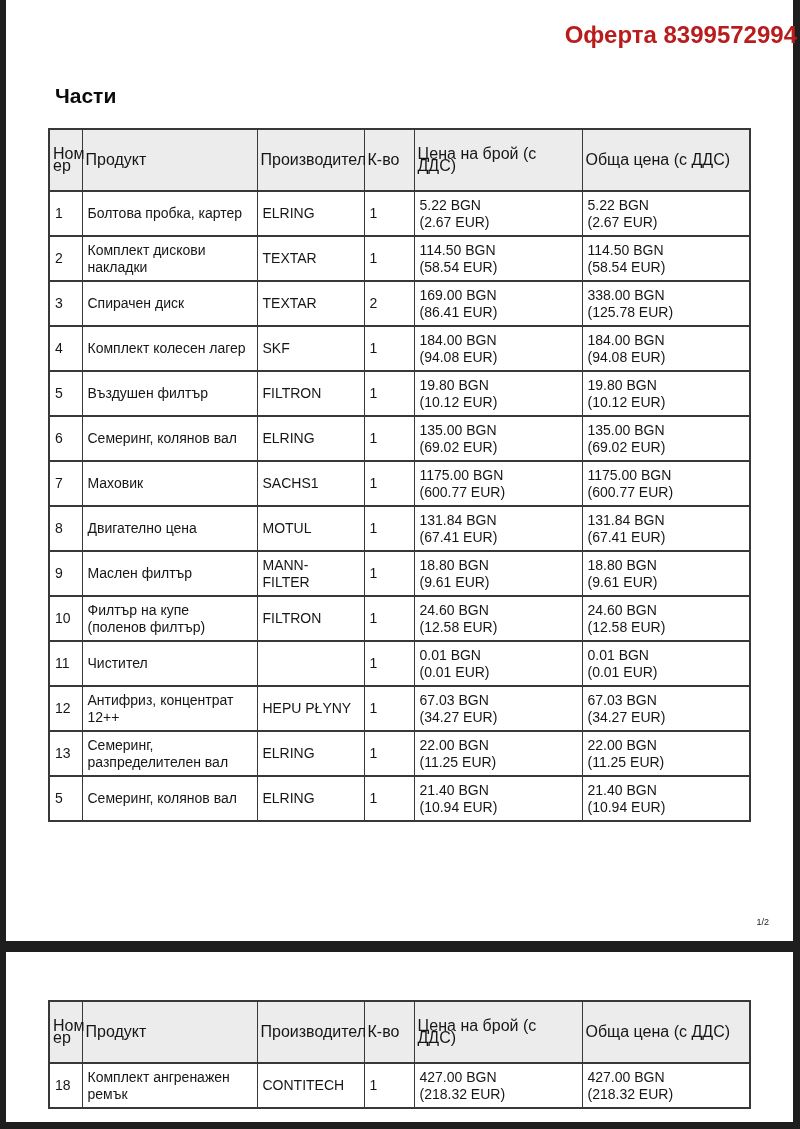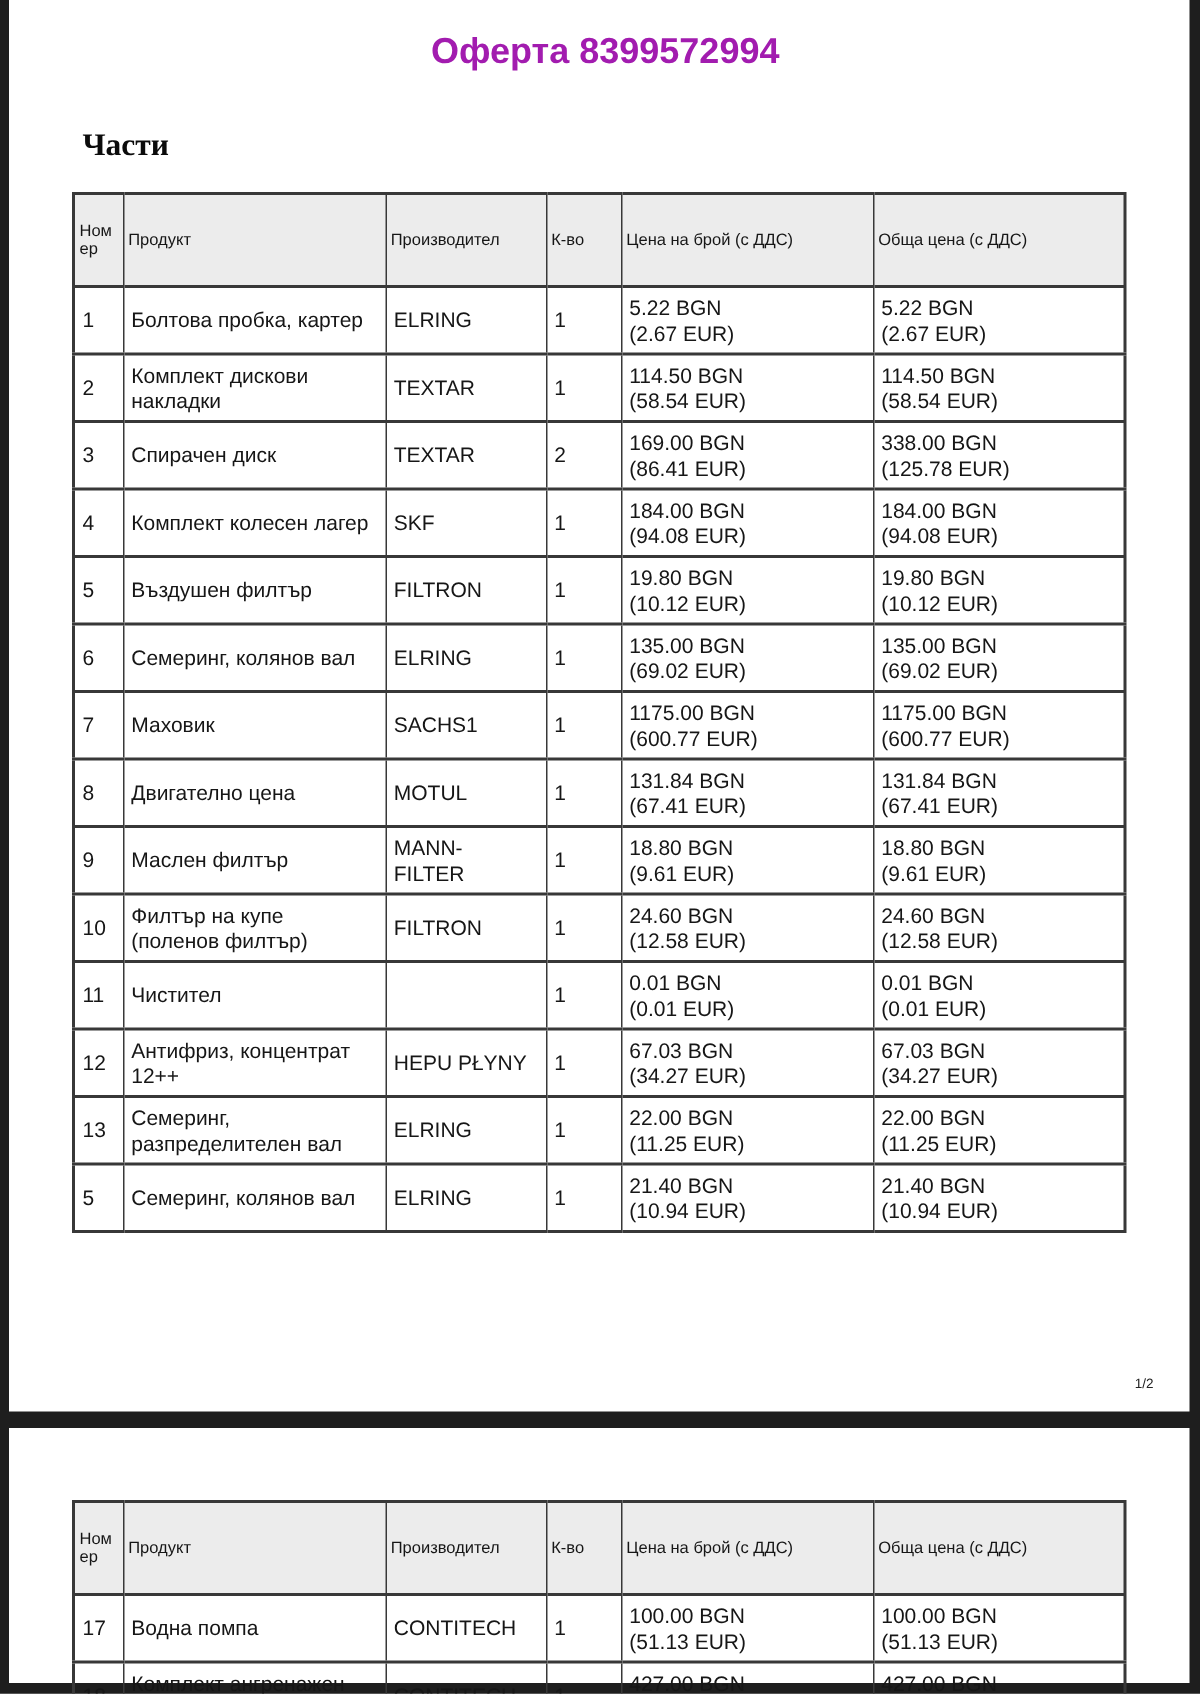--- a/index.html
+++ b/index.html
@@ -18,26 +18,26 @@
   .page {
     position: absolute;
     left: 6px; width: 787px;
     background: #ffffff;
   }
   .page-1 { top: 0; height: 941px; }
   .page-2 { top: 952px; height: 170px; }
 
   .doc-title {
     position: absolute; top: 21px; left: 4px; width: 100%;
-    margin: 0; text-align: center;
-    font-size: 24px; font-weight: 700; color: #a21caf;
+    margin: 0; text-align: right;
+    font-size: 24px; font-weight: 700; color: #b91c1c;
   }
   .section-heading {
     position: absolute; top: 84px; left: 49px;
-    margin: 0; font-size: 21px; font-weight: 700; color: #0b0b0b; font-family: Liberation Serif, serif;
+    margin: 0; font-size: 21px; font-weight: 700; color: #0b0b0b;
   }
 
   table.parts-table {
     position: absolute; left: 42px;
     width: 701px;
     border-collapse: collapse;
     table-layout: fixed;
     border: 2px solid #383838;
   }
   .table-p1 { top: 128px; }
@@ -49,21 +49,21 @@
   col.col-qty   { width: 50px;  }
   col.col-unit  { width: 168px; }
   col.col-total { width: 168px; }
 
   th {
     background: #ececec;
     border: 1px solid #383838;
     border-top: 2px solid #383838;
     border-bottom: 2px solid #383838;
     font-weight: 400;
-    font-size: 11px;
+    font-size: 16px;
     line-height: 12px;
     text-align: left;
     vertical-align: middle;
     padding: 18px 3px;
     height: 19px;
     box-sizing: border-box;
     color: #161616;
   }
   td {
     border: 1px solid #383838;
@@ -351,34 +351,20 @@
         <tr>
           <th>Ном ер</th>
           <th>Продукт</th>
           <th>Производител</th>
           <th>К-во</th>
           <th>Цена на брой (с ДДС)</th>
           <th>Обща цена (с ДДС)</th>
         </tr>
       </thead>
       <tbody id="tbody-page2">
-  <tr class="part-row">
-    <td class="c-num">17</td>
-    <td class="c-prod">Водна помпа</td>
-    <td class="c-man">CONTITECH</td>
-    <td class="c-qty">1</td>
-    <td class="c-unit">
-      <div class="price-bgn">100.00 BGN</div>
-      <div class="price-eur">(51.13 EUR)</div>
-    </td>
-    <td class="c-total">
-      <div class="price-bgn">100.00 BGN</div>
-      <div class="price-eur">(51.13 EUR)</div>
-    </td>
-  </tr>
 
   <tr class="part-row">
     <td class="c-num">18</td>
     <td class="c-prod">Комплект ангренажен
 ремък</td>
     <td class="c-man">CONTITECH</td>
     <td class="c-qty">1</td>
     <td class="c-unit">
       <div class="price-bgn">427.00 BGN</div>
       <div class="price-eur">(218.32 EUR)</div>

